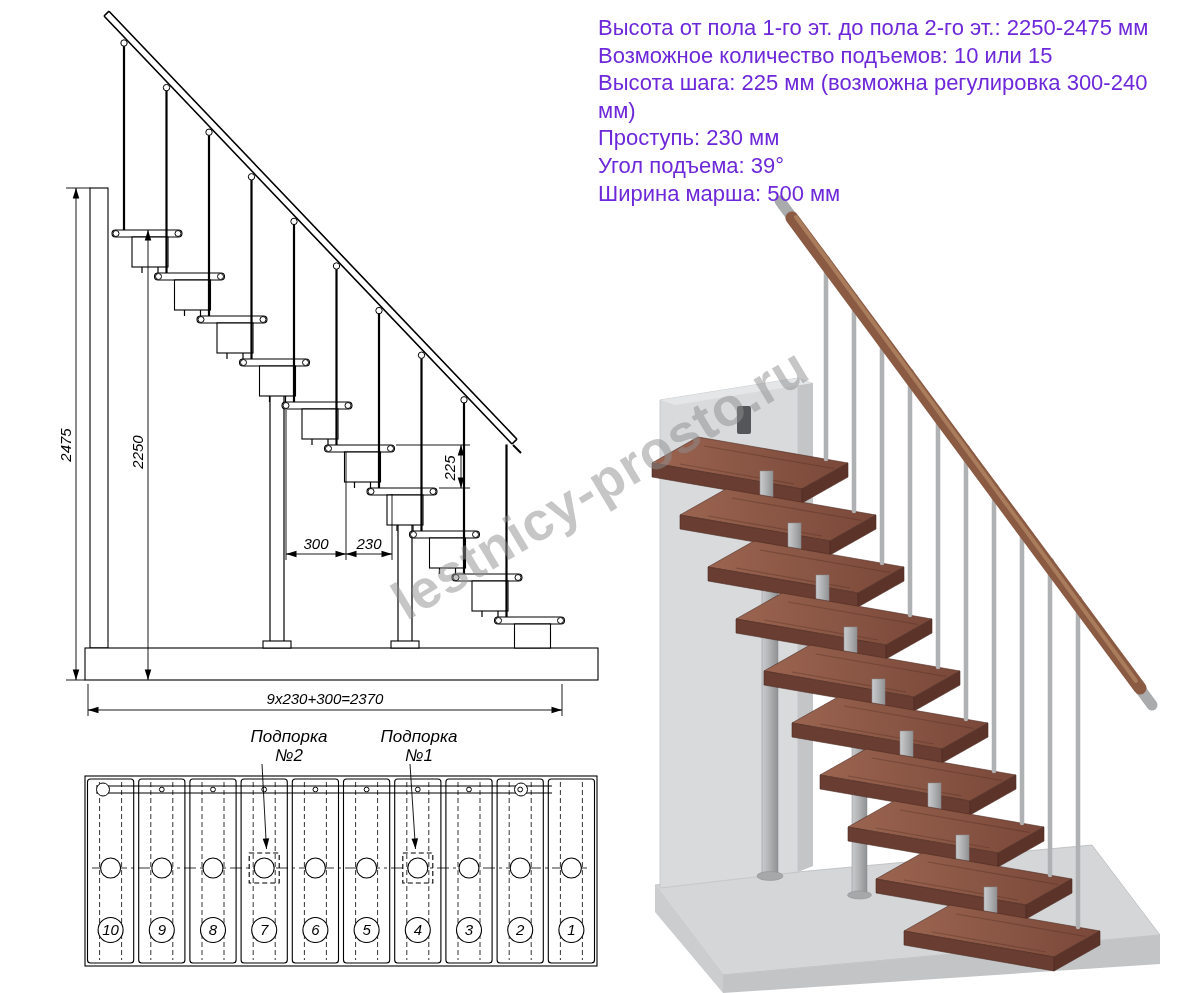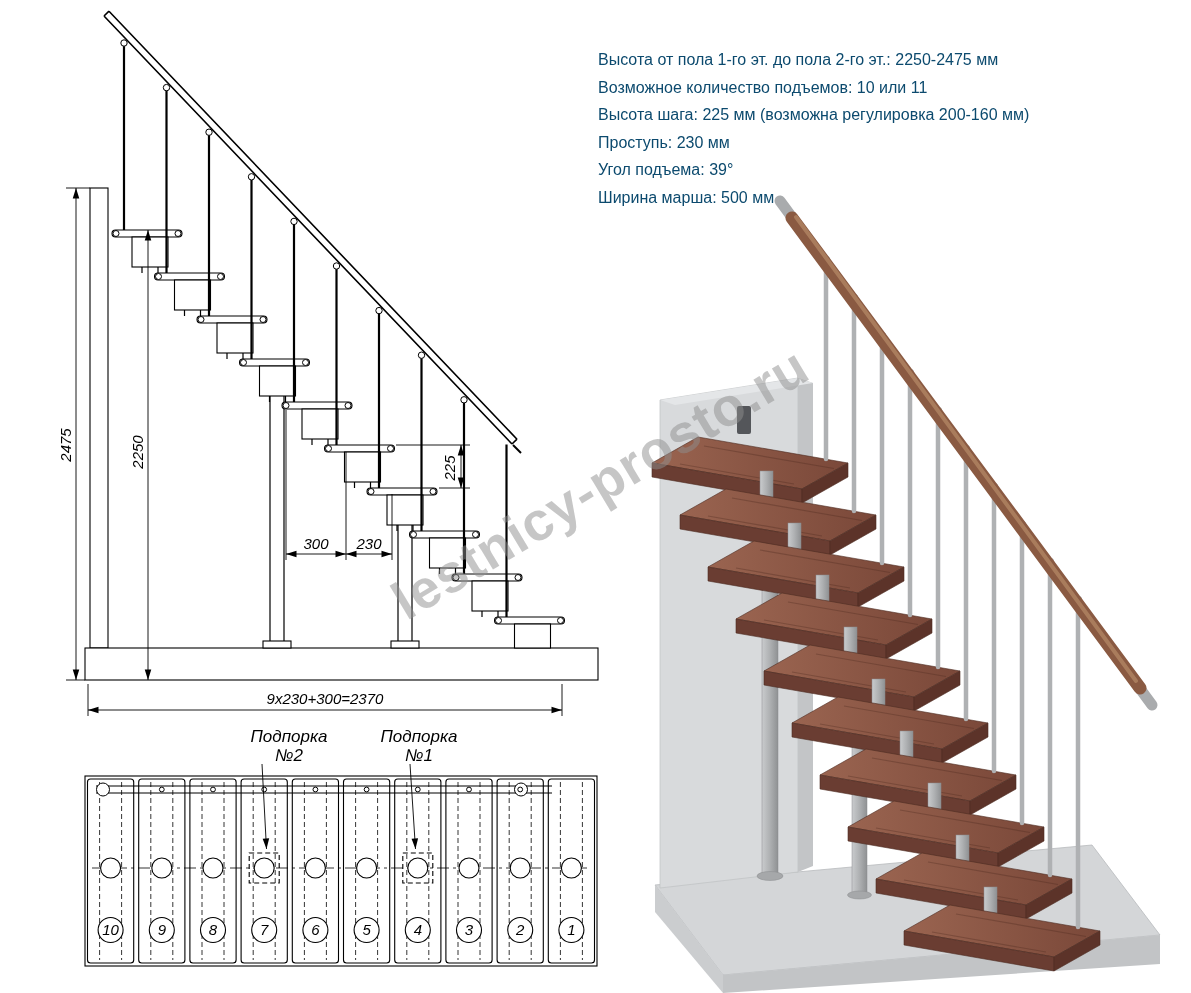--- a/index.html
+++ b/index.html
@@ -6,22 +6,22 @@
   .canvas{position:relative;width:1191px;height:993px;background:#fff;overflow:hidden;
           font-family:"Liberation Sans",sans-serif;}
   svg{position:absolute;left:0;top:0;}
   .ln{stroke:#000;fill:none;stroke-width:1.2;}
   .thin{stroke:#000;fill:none;stroke-width:0.9;}
   .box{stroke:#000;fill:#fff;stroke-width:1.1;}
   .knob{stroke:#000;fill:#fff;stroke-width:1;}
   .dim{font:italic 15px "Liberation Sans",sans-serif;fill:#000;}
   .plabel{font:italic 17px "Liberation Sans",sans-serif;fill:#000;}
   .pnum{font:italic 15px "Liberation Sans",sans-serif;fill:#000;text-anchor:middle;}
-  .specs{position:absolute;left:598px;top:14px;width:588px;font-size:16px;
-         line-height:27.6px;color:#0c4a6e;margin-top:32px;}
+  .specs{position:absolute;left:598px;top:14px;width:588px;font-size:22px;
+         line-height:27.6px;color:#6d28d9;}
   .watermark{position:absolute;left:300px;top:452px;width:600px;text-align:center;
              transform:rotate(-31deg);font-size:54px;font-weight:bold;letter-spacing:1px;
              color:#8f8f8f;opacity:.5;white-space:nowrap;pointer-events:none;}
 </style>
 </head>
 <body>
 
 <div class="canvas">
 
 <svg width="1191" height="993" viewBox="0 0 1191 993">
@@ -372,21 +372,21 @@
       <path d="M780 201 L794 220" stroke="#a9abad" stroke-width="11" stroke-linecap="round" fill="none"></path>
       <path d="M1138 686 L1152 705" stroke="#a9abad" stroke-width="11" stroke-linecap="round" fill="none"></path>
       <path d="M792 218 L1140 688" stroke="#8a5a42" stroke-width="13" stroke-linecap="round" fill="none"></path>
       <path d="M796 217 L1136 681" stroke="#b78a68" stroke-width="4" stroke-linecap="round" opacity="0.7" fill="none"></path>
     </g>
   </g>
 </svg>
 
   <div class="specs">
     <div>Высота от пола 1-го эт. до пола 2-го эт.: 2250-2475 мм</div>
-    <div>Возможное количество подъемов: 10 или 11</div>
-    <div>Высота шага: 225 мм (возможна регулировка 200-160 мм)</div>
+    <div>Возможное количество подъемов: 10 или 15</div>
+    <div>Высота шага: 225 мм (возможна регулировка 300-240 мм)</div>
     <div>Проступь: 230 мм</div>
     <div>Угол подъема: 39°</div>
     <div>Ширина марша: 500 мм</div>
   </div>
 
   <div class="watermark">lestnicy-prosto.ru</div>
 </div>
 
 </body></html>

